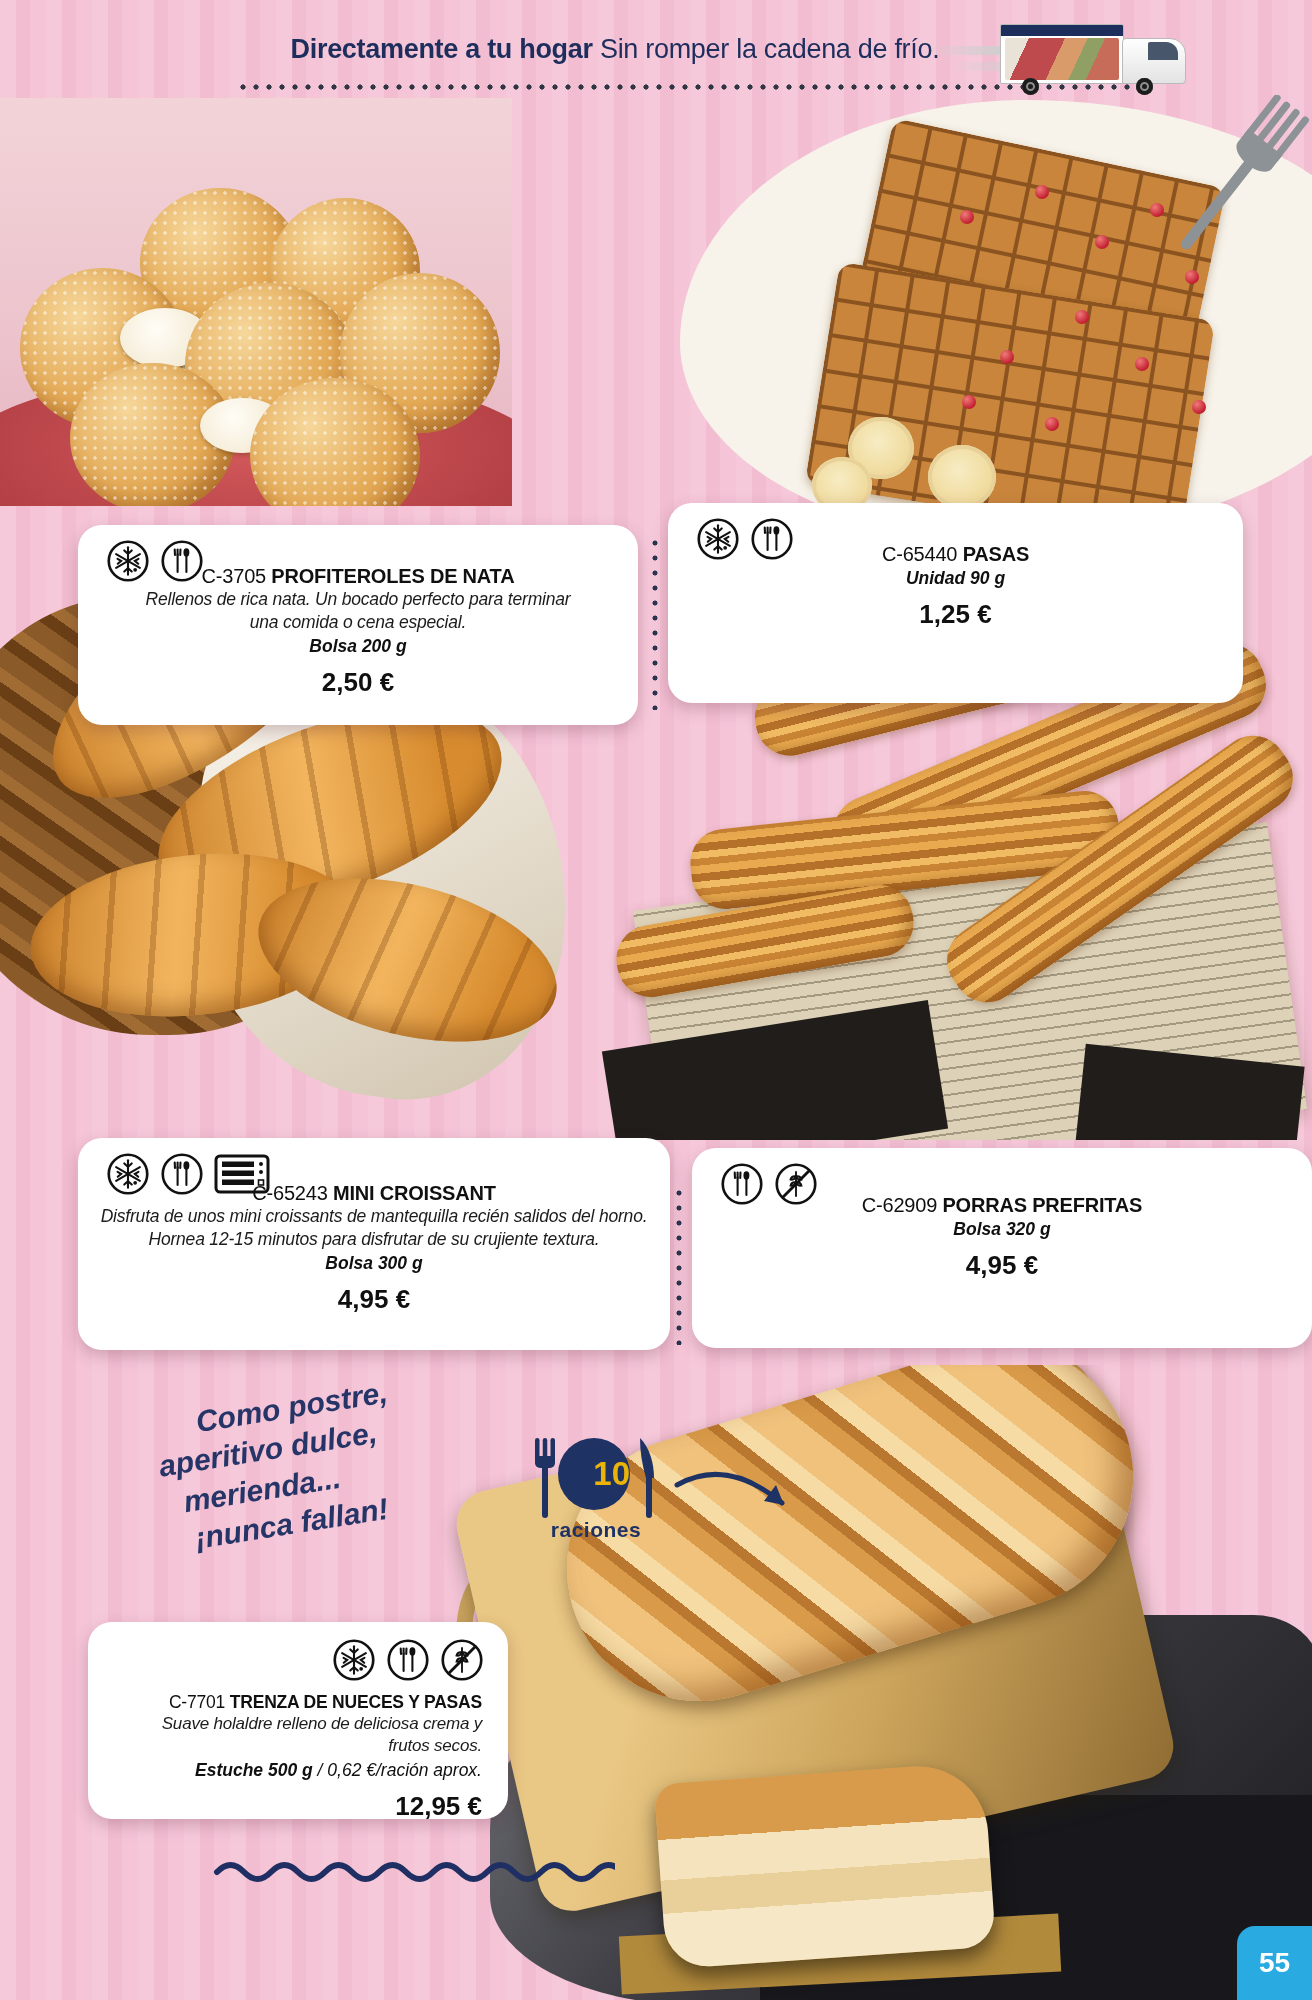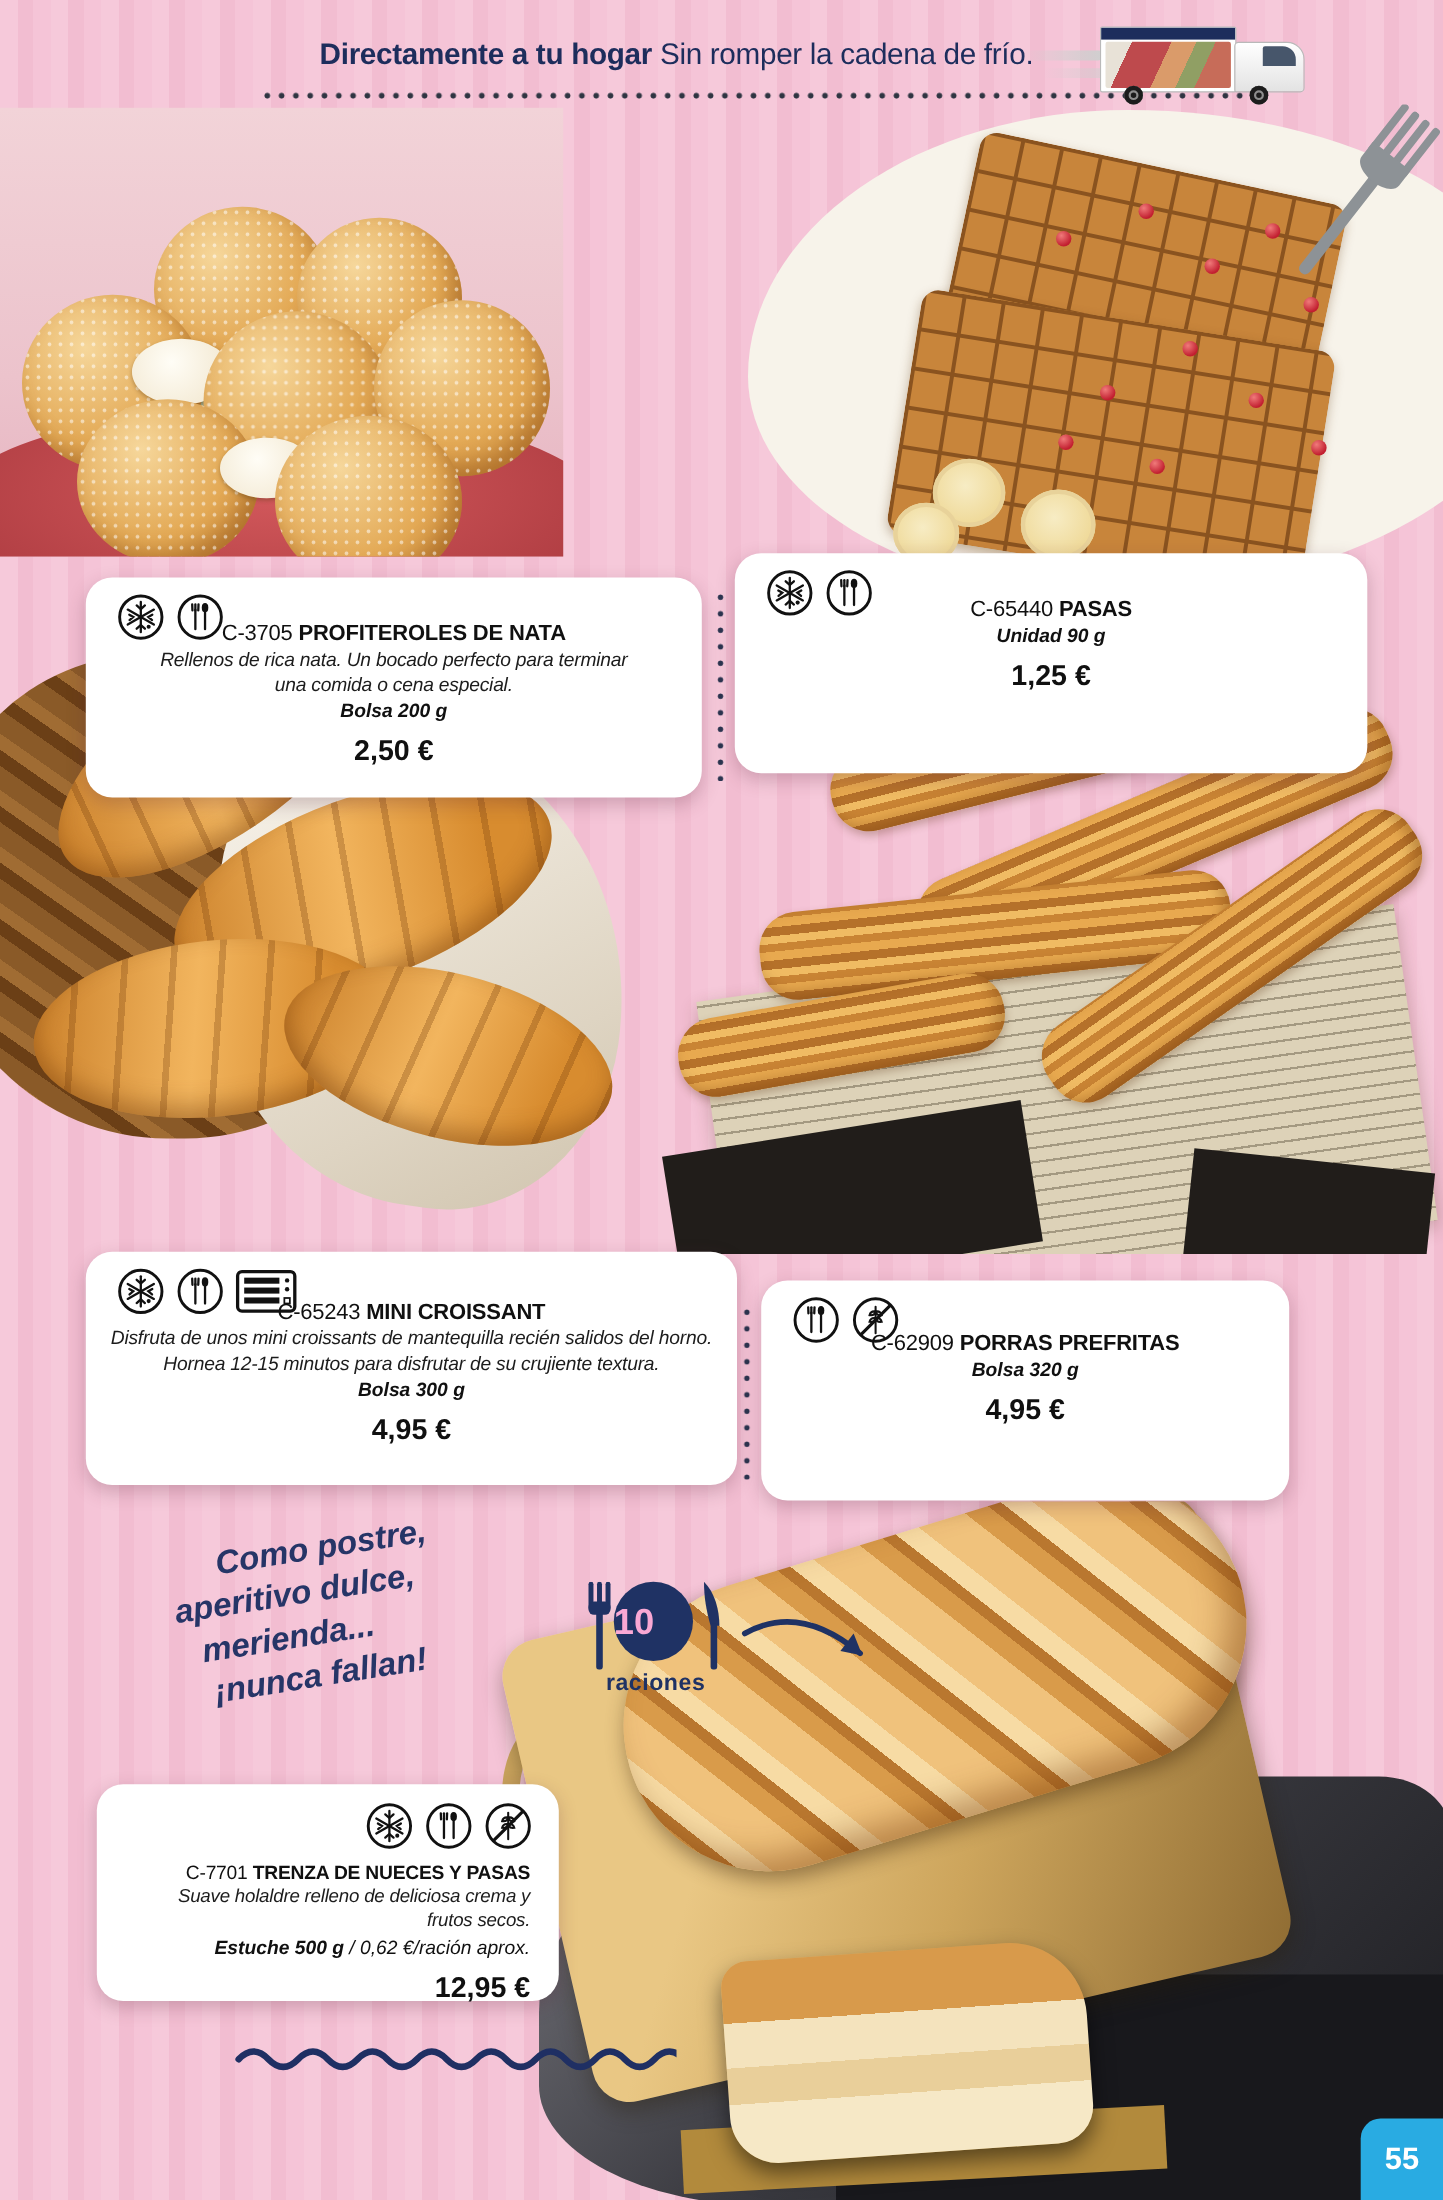--- a/index.html
+++ b/index.html
@@ -80,21 +80,21 @@
   .c-price{font-size:26px;font-weight:700;color:#101010;text-align:center;margin-top:10px;}
   .card .pad{padding-top:14px;display:flex;flex-direction:column;align-items:center;}
   .card5 .pad{align-items:flex-end;padding:16px 26px 0 0;}
   .card5 .c-title,.card5 .c-desc,.card5 .c-size,.card5 .c-price{text-align:right;}
   .card5 .c-title{font-size:17.5px;}
   .card5 .c-desc{font-size:17px;}
   .size-extra{font-weight:400;}
   
   .note{left:78px;top:1392px;width:390px;transform:rotate(-9deg);color:#263567;font-style:italic;font-weight:700;font-size:30px;line-height:1.28;text-align:center;}
   .note div{white-space:nowrap;}
-  .badge-circle{left:558px;top:1438px;width:72px;height:72px;border-radius:50%;background:#1f3264;color:#f9a8d4;font-weight:700;font-size:33px;display:flex;align-items:center;justify-content:flex-start;}
+  .badge-circle{left:558px;top:1438px;width:72px;height:72px;border-radius:50%;background:#1f3264;color:#eab308;font-weight:700;font-size:33px;display:flex;align-items:center;justify-content:flex-end;}
   .badge-label{left:536px;top:1518px;width:120px;text-align:center;color:#1f3264;font-weight:700;font-size:21px;letter-spacing:.5px;}
   .page-badge{left:1237px;top:1926px;width:75px;height:74px;background:#29abe2;border-radius:18px 0 0 0;display:flex;align-items:center;justify-content:center;color:#fff;font-weight:700;font-size:28px;z-index:9;}
 </style>
 </head>
 <body>
 
 <svg width="0" height="0" style="position:absolute">
   <defs>
     <symbol id="sym-snow" viewBox="0 0 40 40">
       <circle cx="20" cy="20" r="17.5" fill="none" stroke="#111" stroke-width="2.4"></circle>
@@ -291,21 +291,21 @@
     <div class="pad" style="padding-top:44px;">
       <div class="c-title"><span class="code">C-65243</span> <span class="name">MINI CROISSANT</span></div>
       <div class="c-desc" style="max-width:565px;">Disfruta de unos mini croissants de mantequilla recién salidos del horno. Hornea 12-15 minutos para disfrutar de su crujiente textura.</div>
       <div class="c-size">Bolsa 300 g</div>
       <div class="c-price">4,95 €</div>
     </div>
   </div>
 
   <div class="abs vdots" style="left:676px;top:1190px;height:155px;"></div>
 
-  <div class="abs card" style="left:692px;top:1148px;width:480px;height:200px;margin-top:16px;">
+  <div class="abs card" style="left:692px;top:1148px;width:620px;height:200px;">
     <div class="icon-row" style="left:28px;top:14px;">
       <svg class="ic" viewBox="0 0 40 40">
           <use href="#sym-cutlery"></use>
         </svg>
       <svg class="ic" viewBox="0 0 40 40">
           <use href="#sym-gf"></use>
         </svg>
     </div>
     <div class="pad" style="padding-top:46px;">
       <div class="c-title"><span class="code">C-62909</span> <span class="name">PORRAS PREFRITAS</span></div>

